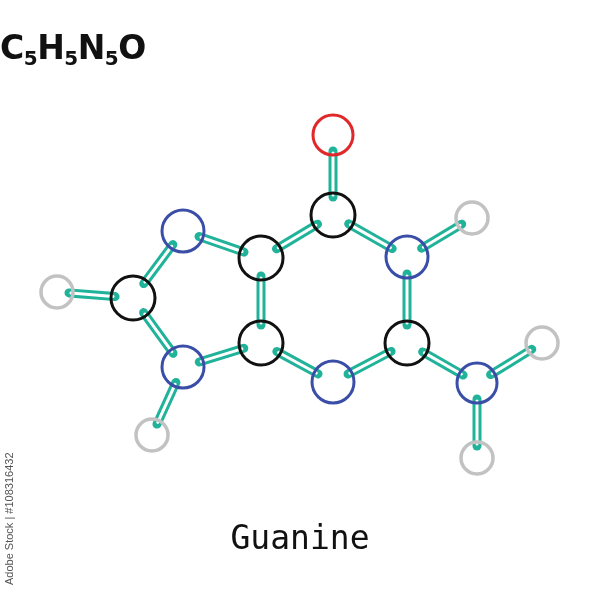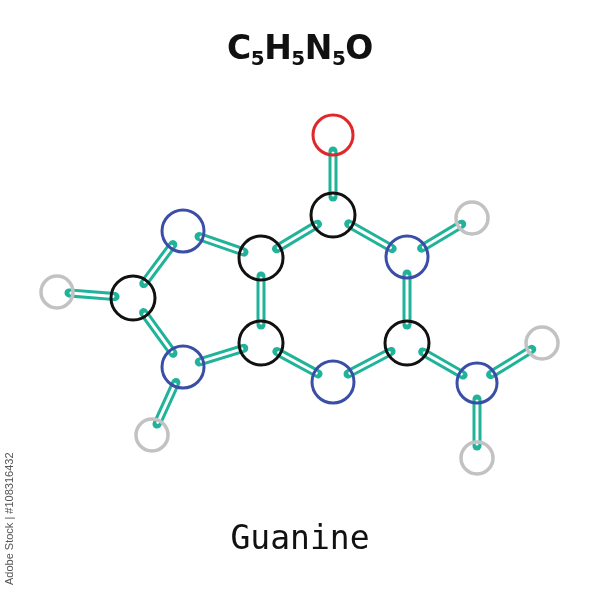--- a/index.html
+++ b/index.html
@@ -1,18 +1,18 @@
 <!DOCTYPE html>
 <html><head>
 <meta charset="utf-8">
 <style>
   html, body { margin: 0; padding: 0; background: #ffffff; }
   body { width: 600px; height: 592px; position: relative; overflow: hidden; font-family: "DejaVu Sans", sans-serif; }
   .formula {
-    position: absolute; top: 28px; left: 0; width: 600px; text-align: center;
+    position: absolute; top: 28px; left: 0; width: 600px; 
     font-family: "DejaVu Sans", sans-serif; font-weight: bold; font-size: 33px; color: #111;
     letter-spacing: -0.5px;
   }
   .formula sub { font-size: 20px; font-weight: bold; vertical-align: -6px; line-height: 0; }
   .name {
     position: absolute; top: 518px; left: 0; width: 600px; text-align: center;
     font-family: "DejaVu Sans Mono", monospace; font-size: 33px; color: #111;
   }
   .side {
     position: absolute; left: 3px; top: 585px; transform-origin: 0 0; transform: rotate(-90deg);

